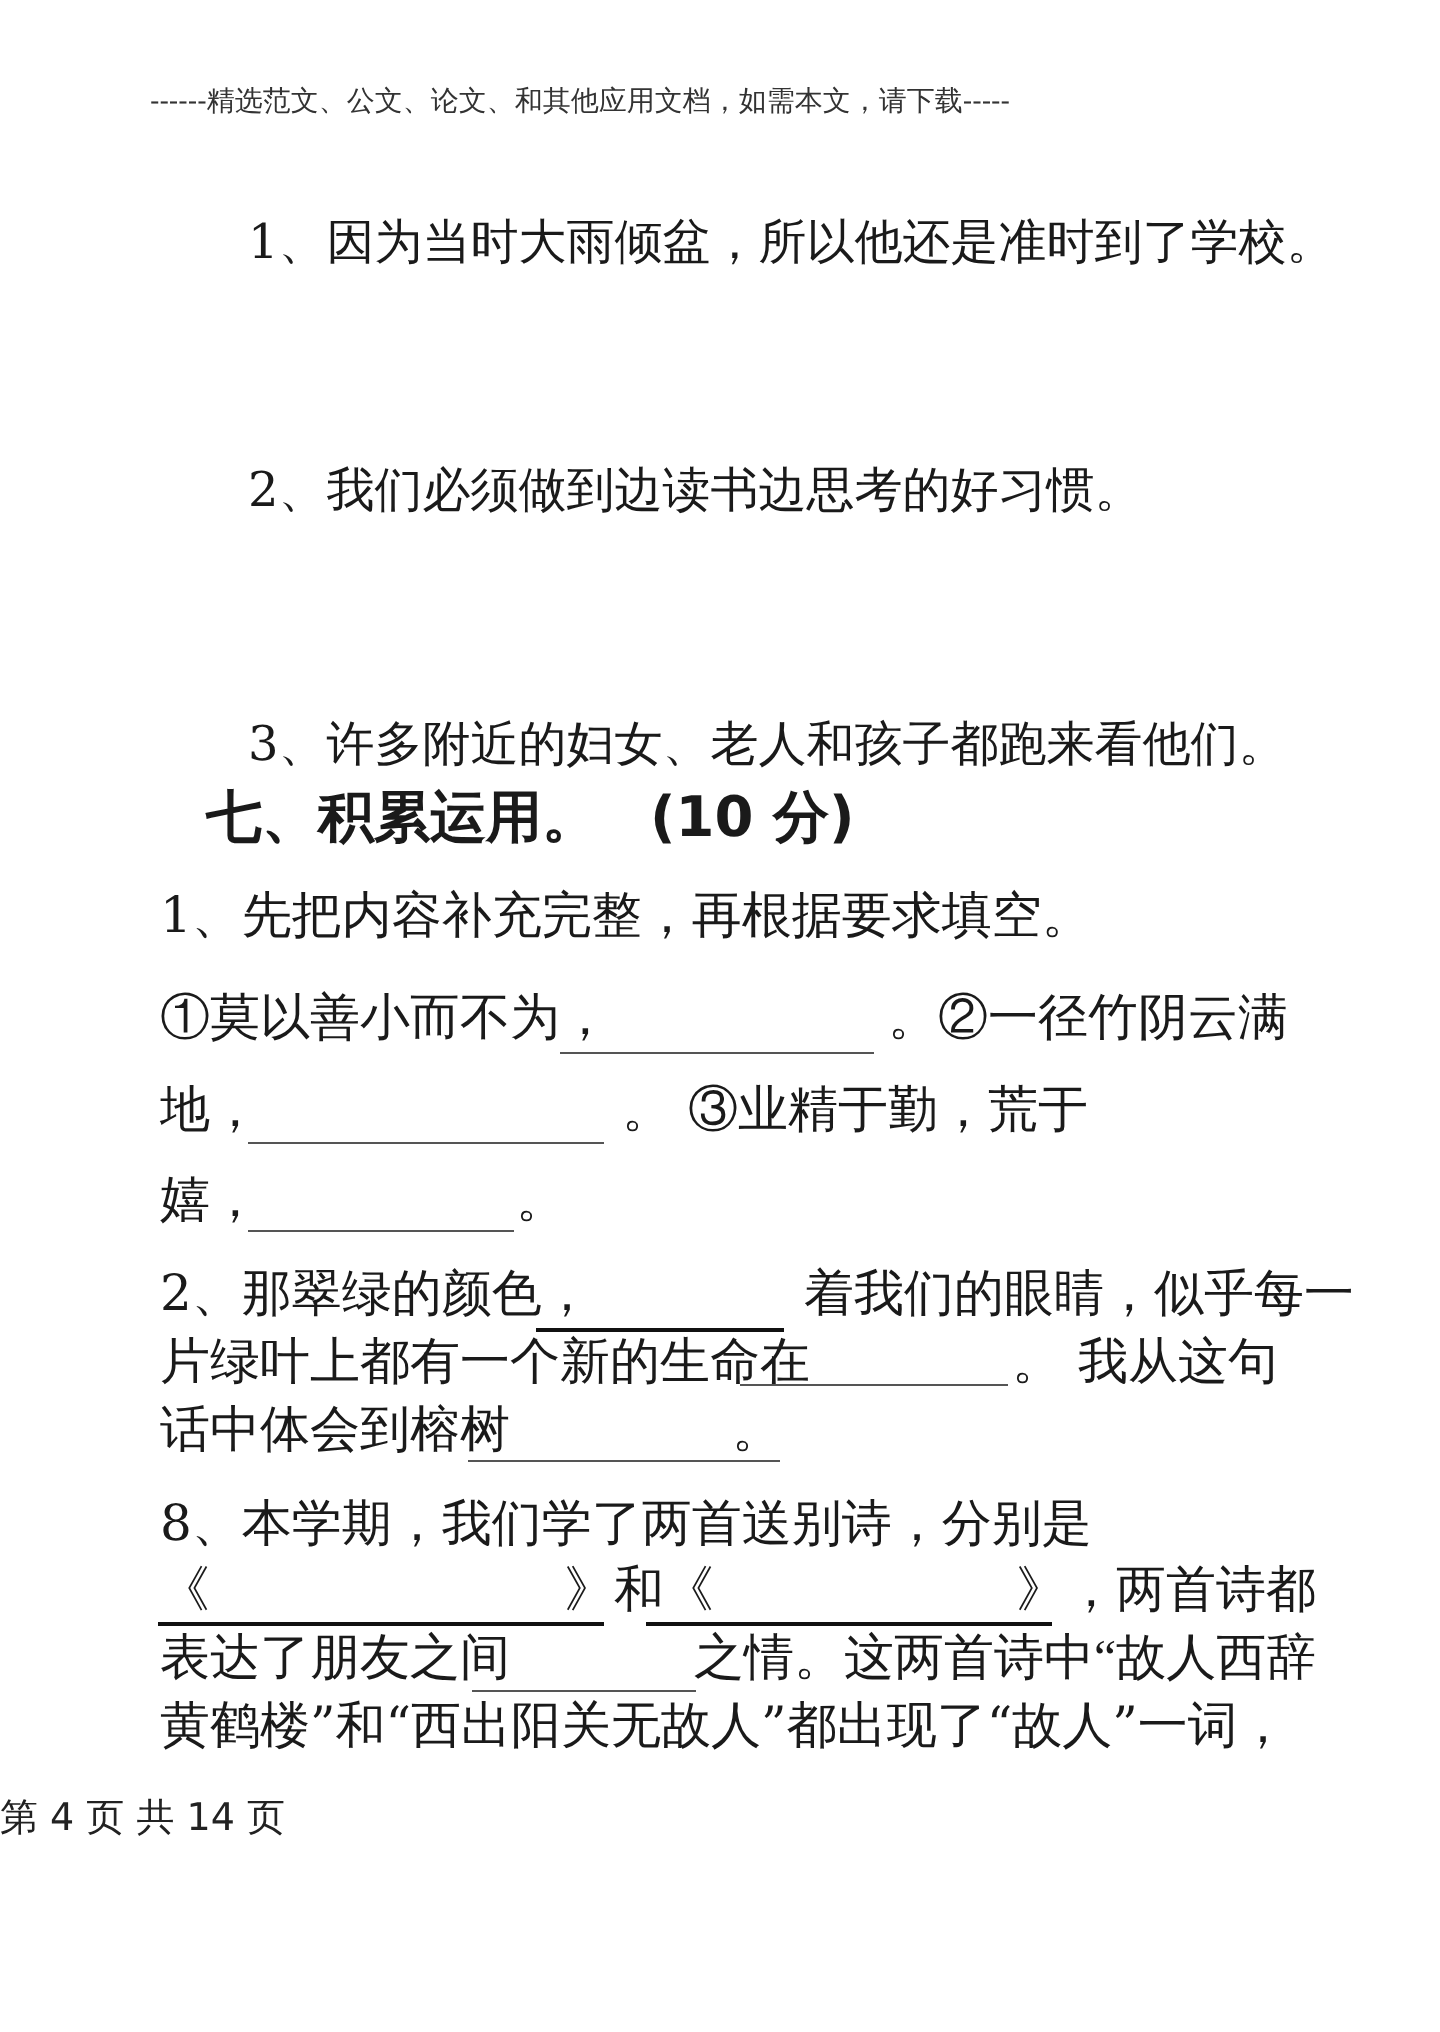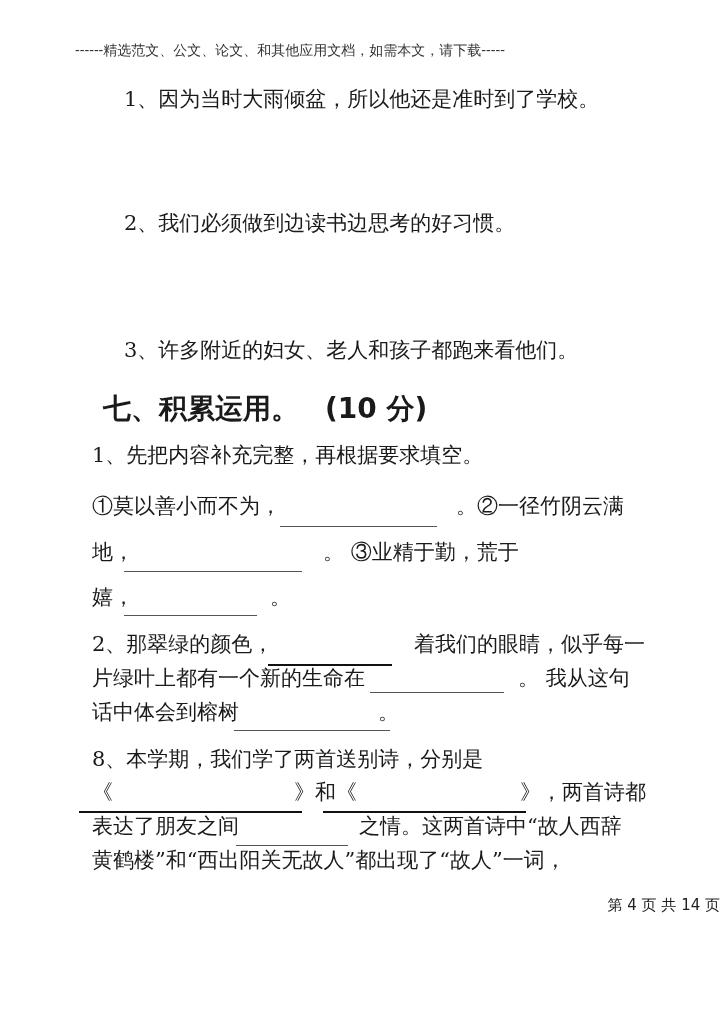--- a/index.html
+++ b/index.html
@@ -1,26 +1,26 @@
 <!DOCTYPE html>
 <html><head>
   <meta charset="utf-8">
   <style>
     html, body { margin: 0; padding: 0; background: #ffffff; }
     body { width: 720px; height: 1016px; position: relative; overflow: hidden;
            font-family: "DejaVu Serif", "Liberation Serif", serif; color: #1a1a1a; }
     .abs { position: absolute; white-space: nowrap; }
     .header { top: 42px; left: 0; width: 580px; text-align: center; font-size: 14px; color: #333; letter-spacing: 0px; }
-    .sent { font-size: 21px; left: 124px; }
+    .sent { font-size: 24px; left: 124px; margin-top: 20px; }
     .sec-title { font-size: 28px; font-weight: bold; font-family: "DejaVu Sans", "Liberation Sans", sans-serif; left: 103px; top: 390px; }
     .sec-title .score { margin-left: 26px; }
-    .line { font-size: 21px; left: 80px; margin-left: 12px; }
+    .line { font-size: 25px; left: 80px; }
     .blank { position: absolute; border-bottom: 1.5px solid #555; height: 0; }
     .blank.dark { border-bottom: 2px solid #111; }
-    .footer { top: 896px; left: 0; width: 720px; text-align: right; font-size: 15px;
+    .footer { top: 896px; left: 0; width: 720px; text-align: left; font-size: 19px;
               font-family: "DejaVu Sans", "Liberation Sans", sans-serif; color: #222; }
   </style>
 </head>
 <body>
 
 <div class="abs header">------精选范文、公文、论文、和其他应用文档，如需本文，请下载-----</div>
 
 <div class="abs sent" style="top:85px;">1、因为当时大雨倾盆，所以他还是准时到了学校。</div>
 <div class="abs sent" style="top:209px;">2、我们必须做到边读书边思考的好习惯。</div>
 <div class="abs sent" style="top:336px;">3、许多附近的妇女、老人和孩子都跑来看他们。</div>
@@ -58,17 +58,17 @@
 <div class="abs line" style="top:745px;">8、本学期，我们学了两首送别诗，分别是</div>
 
 <div class="abs line" style="top:778px;">《</div>
 <div class="blank dark" style="left:79px; top:811px; width:223px;"></div>
 <div class="abs line" style="top:778px; left:282px;">》和《</div>
 <div class="blank dark" style="left:323px; top:811px; width:203px;"></div>
 <div class="abs line" style="top:778px; left:508px;">》，两首诗都</div>
 
 <div class="abs line" style="top:812px;text-align:right;">表达了朋友之间</div>
 <div class="blank" style="left:236px; top:845px; width:112px;"></div>
-<div class="abs line" style="top:812px; left:347px;">之情。这两首诗中“故人西辞</div>
+<div class="abs line" style="top:812px; left:347px;font-family:Liberation Serif, serif;">之情。这两首诗中“故人西辞</div>
 
 <div class="abs line" style="top:846px;">黄鹤楼”和“西出阳关无故人”都出现了“故人”一词，</div>
 
 <div class="abs footer">第 4 页 共 14 页</div>
 
 </body></html>

